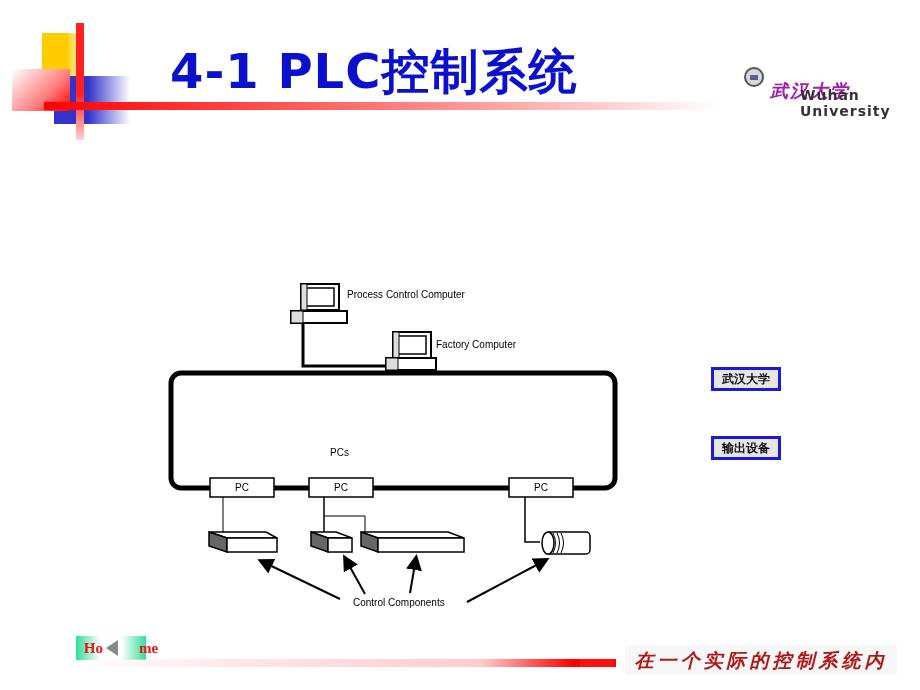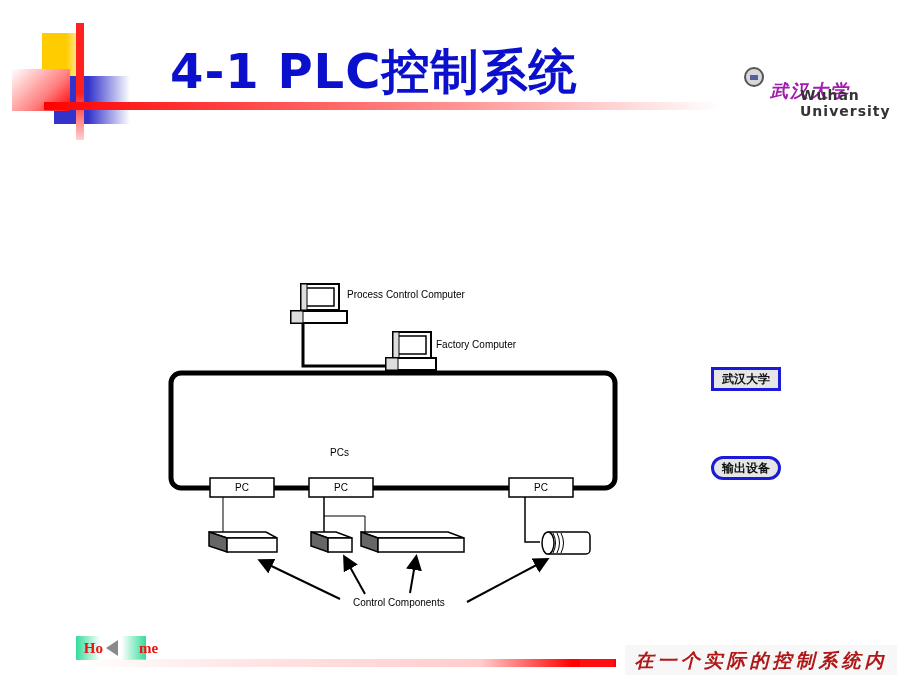--- a/index.html
+++ b/index.html
@@ -31,21 +31,21 @@
           font-weight: bold; font-style: italic; font-family: "DejaVu Serif", serif; }
   .para p { margin: 0; }
   .para .indent { padding-left: 52px; }
   
   .diagram { left: 160px; top: 280px; width: 480px; height: 340px; }
   .diagram svg { width: 100%; height: 100%; }
   .io-box { left: 711px; width: 70px; height: 24px; border: 3px solid #1a1ad8; background: #e6e6e6;
             box-sizing: border-box; text-align: center; font-size: 12px; font-weight: bold; color: #111;
             line-height: 18px; font-family: "DejaVu Serif", serif; }
   .io-in { top: 367px; }
-  .io-out { top: 456px; border-radius: 12px; }
+  .io-out { top: 436px; }
   
   .home-btn { left: 76px; top: 636px; width: 70px; height: 24px;
               background: linear-gradient(to right, #33dd99 0%, #ffffff 35%, #ffffff 65%, #33dd99 100%);
               display: flex; align-items: center; justify-content: center; cursor: pointer; }
   .home-btn .txt { color: #ee1111; font-weight: bold; font-size: 15px; font-family: "Liberation Serif", serif; margin-left: 20px; }
   .home-btn .tri { width: 0; height: 0; border-top: 8px solid transparent; border-bottom: 8px solid transparent;
                    border-right: 12px solid #8a8a8a; margin: 0 1px; }
   .home-btn .bar { width: 2px; height: 16px; background: #8a8a8a; margin-left: 2px; }
   .foot-line { left: 76px; top: 659px; width: 540px; height: 8px;
                background: linear-gradient(to right, rgba(255,255,255,0) 0%, #ffe6e6 30%, #ffcccc 75%, #ff0000 92%, #ff0000 100%); }

